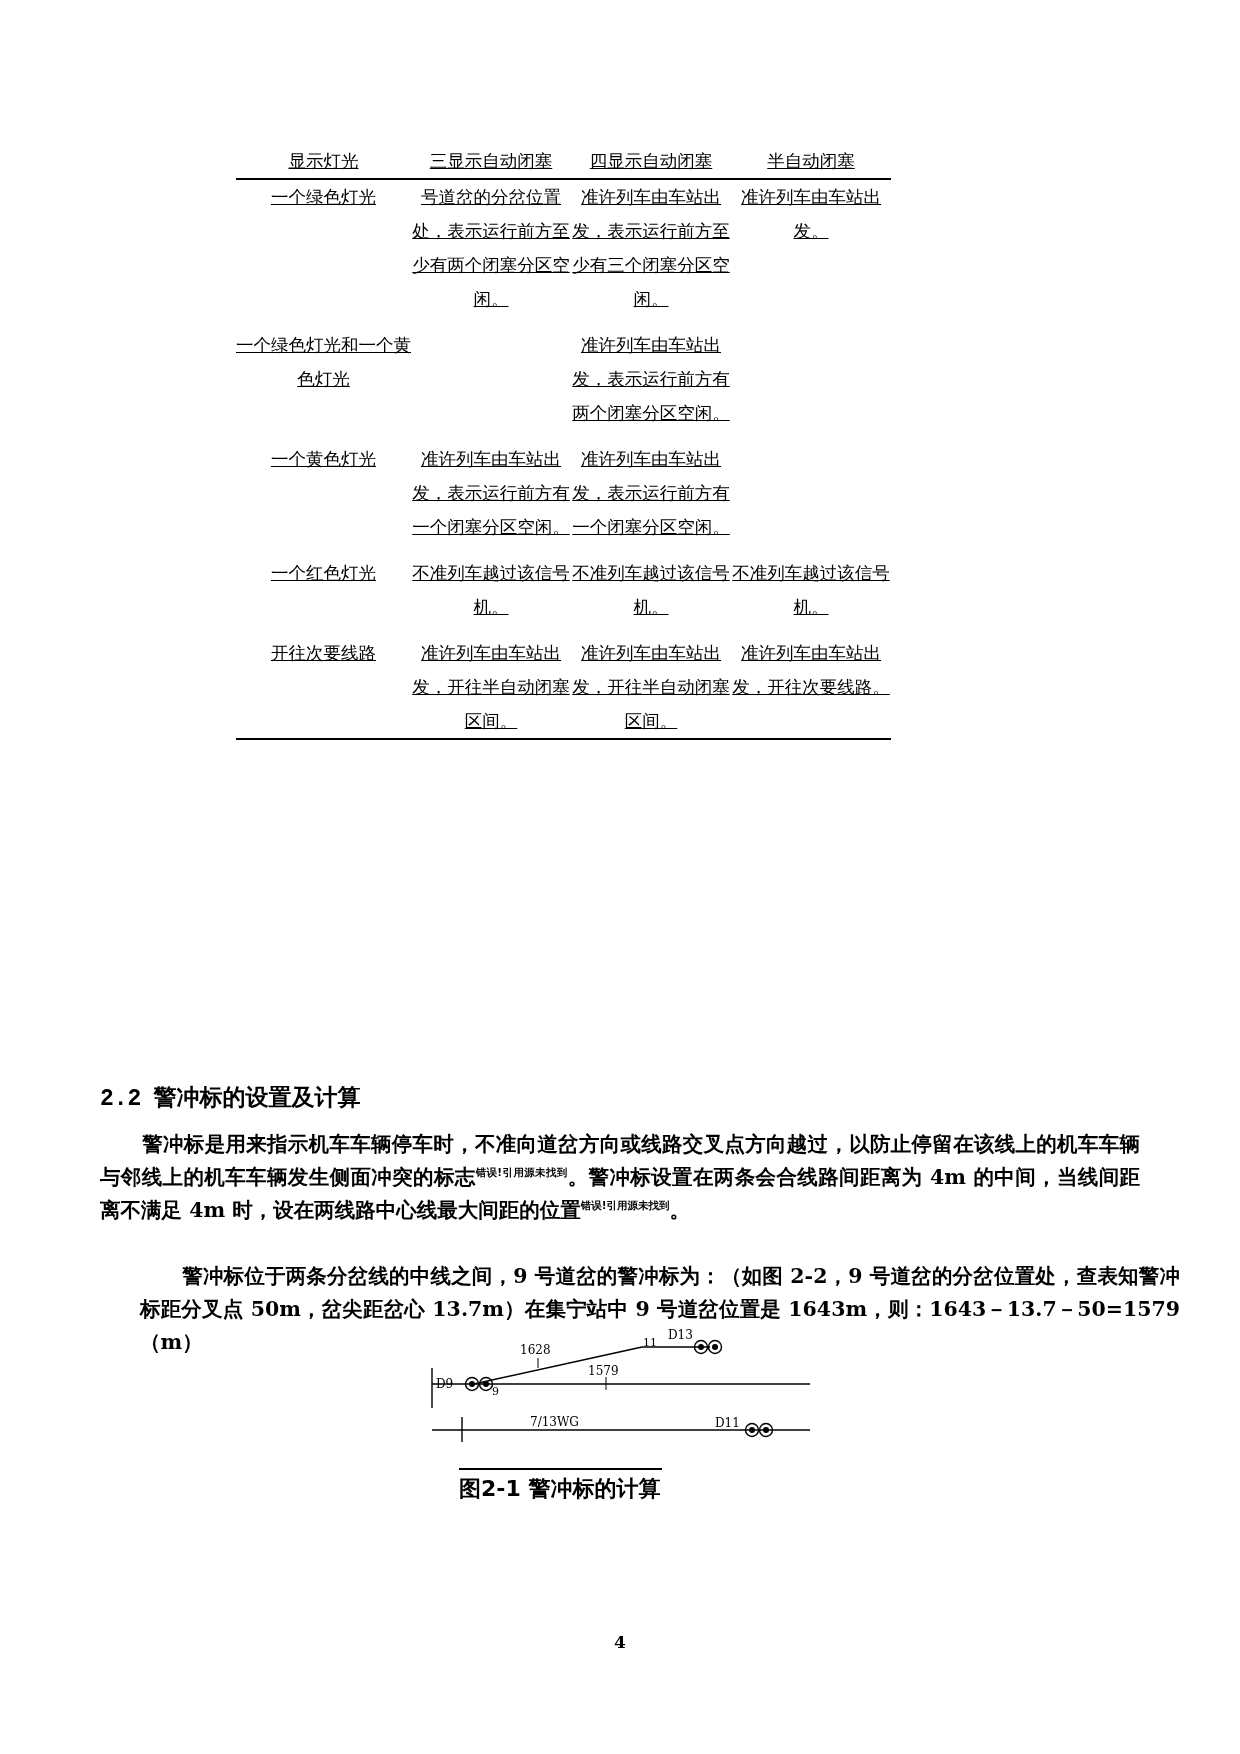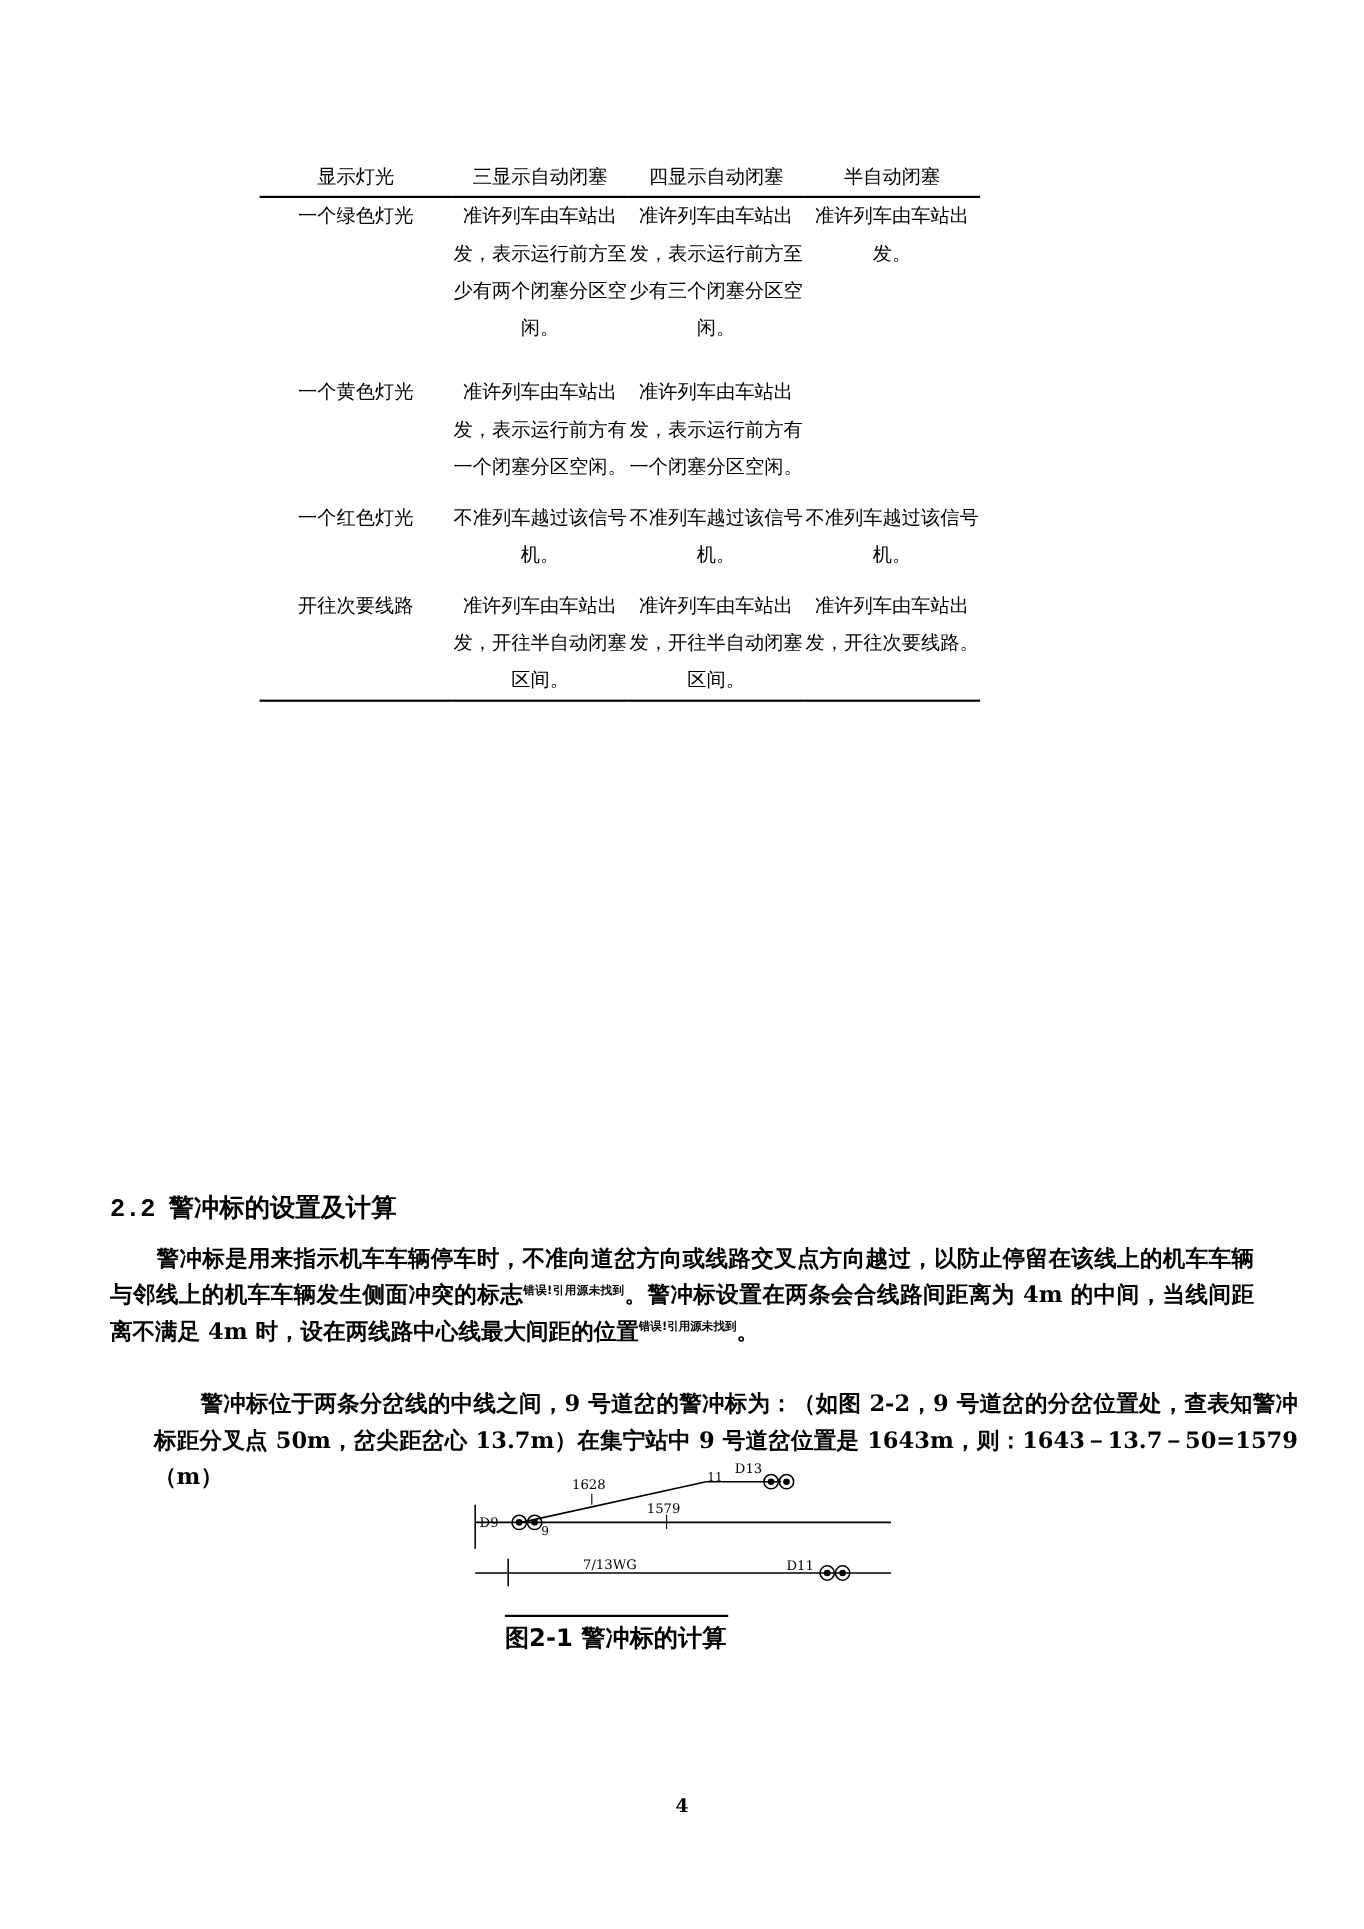--- a/index.html
+++ b/index.html
@@ -8,21 +8,21 @@
     background:#ffffff;
     font-family:"Liberation Serif", serif;
     color:#000;
     position:relative;
     overflow:hidden;
   }
   .page { position:relative; width:1240px; height:1754px; }
 
   
   .tbl-wrap { position:absolute; left:236px; top:144px; width:655px; }
-  table.sigtbl { border-collapse:collapse; width:655px; table-layout:fixed; }
+  table.sigtbl { border-collapse:collapse; width:655px; table-layout:fixed;text-decoration:underline; }
   table.sigtbl td, table.sigtbl th {
     border:none; padding:0; vertical-align:top; text-align:center;
     font-family:"DejaVu Serif", serif;
     font-size:17.5px; line-height:34px; font-weight:400;
   }
   .col1 { width:175px; }
   .col2 { width:160px; }
   .col3 { width:160px; }
   .col4 { width:160px; }
   tr.head-rule td { border-top:2.2px solid #000; }
@@ -92,30 +92,36 @@
         <tr class="top-rule">
           <th class="cellpad-h">显示灯光</th>
           <th class="cellpad-h">三显示自动闭塞</th>
           <th class="cellpad-h">四显示自动闭塞</th>
           <th class="cellpad-h">半自动闭塞</th>
         </tr>
       </thead>
       <tbody>
         <tr class="head-rule">
           <td class="cellpad">一个绿色灯光</td>
-          <td class="cellpad">准许列车由车站出发，表示运行前方至少有两个闭塞分区空闲。</td>
+          <td class="cellpad">号道岔的分岔位置处，表示运行前方至少有两个闭塞分区空闲。</td>
           <td class="cellpad">准许列车由车站出发，表示运行前方至少有三个闭塞分区空闲。</td>
           <td class="cellpad">准许列车由车站出发。</td>
         </tr>
         <tr class="rowgap">
             <td></td>
             <td></td>
             <td></td>
             <td></td>
           </tr>
+        <tr>
+          <td class="cellpad">一个绿色灯光和一个黄色灯光</td>
+          <td class="cellpad"></td>
+          <td class="cellpad">准许列车由车站出发，表示运行前方有两个闭塞分区空闲。</td>
+          <td class="cellpad"></td>
+        </tr>
         <tr class="rowgap">
             <td></td>
             <td></td>
             <td></td>
             <td></td>
           </tr>
         <tr>
           <td class="cellpad">一个黄色灯光</td>
           <td class="cellpad">准许列车由车站出发，表示运行前方有一个闭塞分区空闲。</td>
           <td class="cellpad">准许列车由车站出发，表示运行前方有一个闭塞分区空闲。</td>

